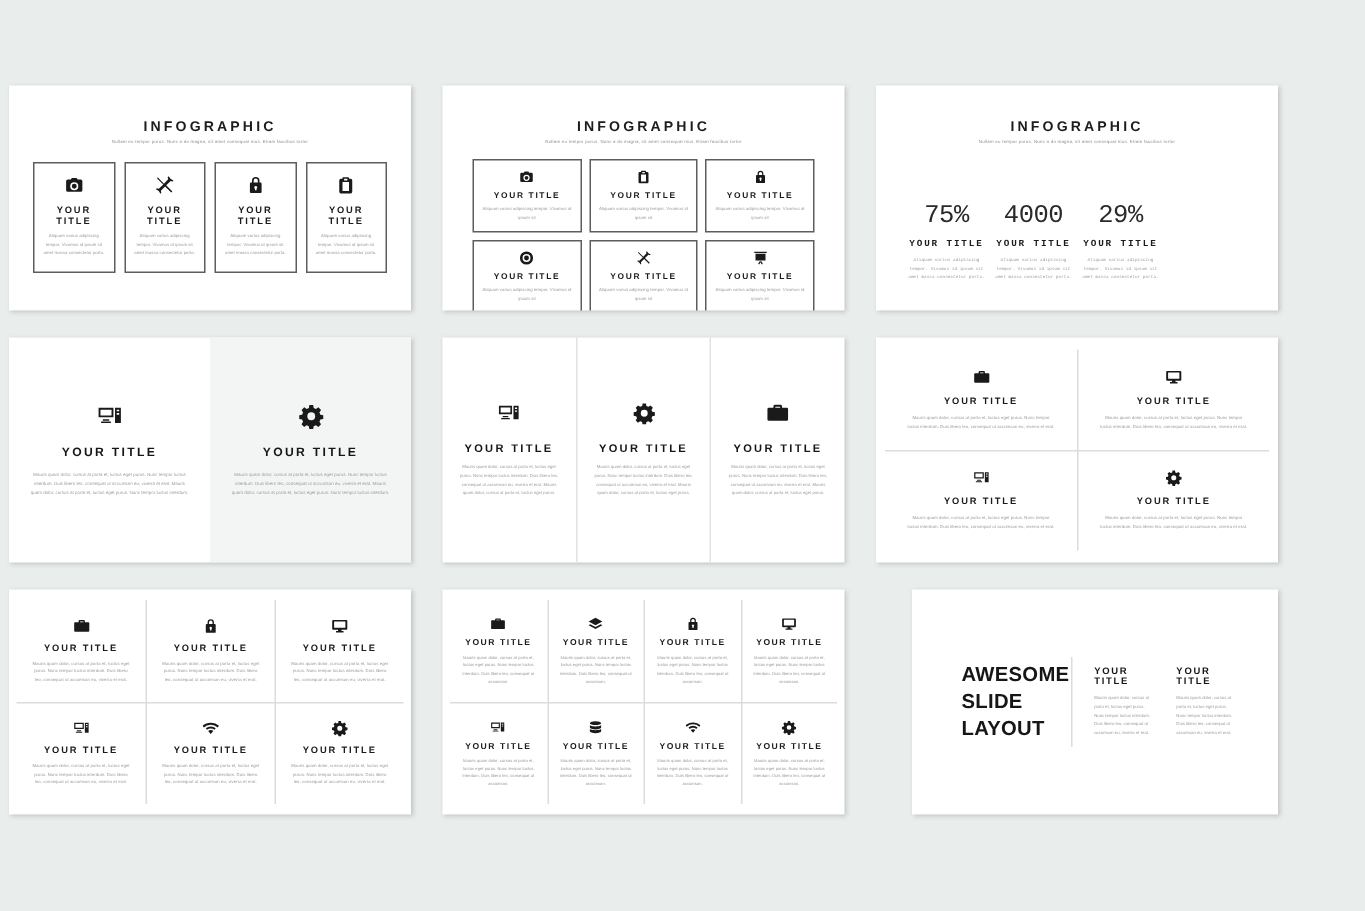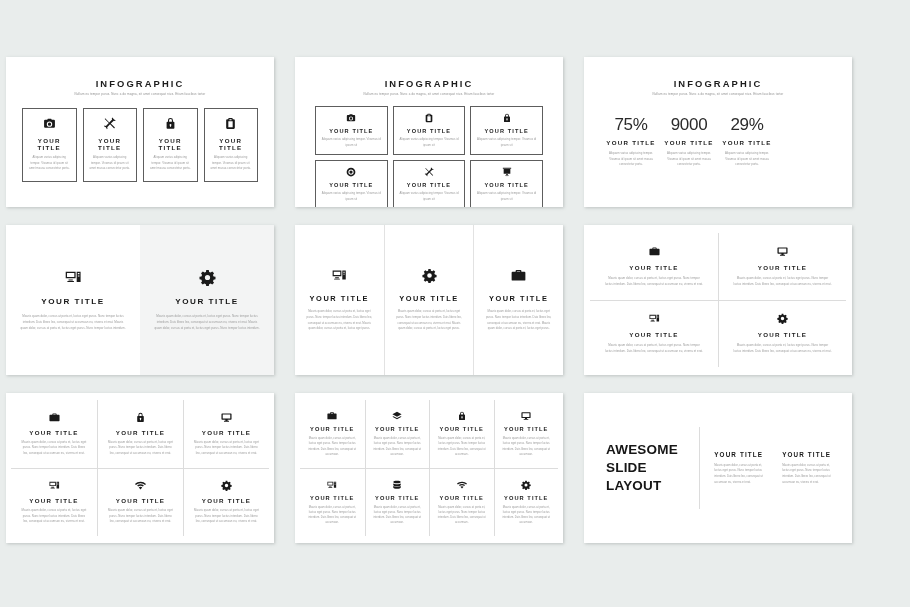--- a/index.html
+++ b/index.html
@@ -109,22 +109,23 @@
     display: flex; flex-direction: column; align-items: center; justify-content: center;
   }
   .s2-box .card-title { margin-top: 5px; font-size: 5.6px; letter-spacing: 1.1px; }
   .s2-box .card-body { margin-top: 3px; }
 
   
   .s3-row {
     display: grid;
     grid-template-columns: repeat(4, 1fr);
     gap: 4px;
-    margin-top: 20px;
+    margin-top: 40px;
     padding: 0 8px;
+    font-family: Liberation Mono, monospace;
   }
   .s3-col { display:flex; flex-direction: column; align-items: center; }
   .s3-num {
     font-size: 17px;
     font-weight: 300;
     color: #2a2a2a;
     letter-spacing: -0.3px;
     line-height: 1;
   }
   .s3-col .card-title { margin-top: 6px; }
@@ -205,21 +206,21 @@
     display: flex; flex-direction: column;
     align-items: center; justify-content: center;
     padding: 3px 6px;
   }
   .g42 > .cell:not(:nth-child(4n+1)) { border-left: 1px solid #dcdcdc; }
   .g42 > .cell:nth-child(n+5) { border-top: 1px solid #dcdcdc; }
   .g42 .card-title { margin-top: 5px; font-size: 5.7px; letter-spacing: 1.05px; }
   .g42 .card-body { margin-top: 4px; font-size: 2.7px; line-height: 1.9; }
 
   
-  .s9 { padding: 0; flex-direction: row; align-items: center; }
+  .s9 { padding: 11px; flex-direction: row; align-items: center; margin-left: 24px; }
   .s9-left {
     width: 43%;
     padding-left: 22px;
     font-size: 13.5px;
     font-weight: 700;
     line-height: 1.33;
     color: #161616;
     letter-spacing: 0.2px;
   }
   .s9-div { width: 1px; align-self: stretch; margin: 34px 0; background: #dcdcdc; }
@@ -356,21 +357,21 @@
   <div class="slide">
     <div class="ig-title">INFOGRAPHIC</div>
     <div class="ig-sub">Nullam eu tempor purus. Nunc a do magna, sit amet consequat nius. Etiam faucibus tortor</div>
     <div class="s3-row">
       <div class="s3-col">
         <div class="s3-num">75%</div>
         <div class="card-title">YOUR TITLE</div>
         <div class="card-body">Aliquam varius adipiscing tempor. Vivamus id ipsum sit amet massa consectetur porta.</div>
       </div>
       <div class="s3-col">
-        <div class="s3-num">9000</div>
+        <div class="s3-num">4000</div>
         <div class="card-title">YOUR TITLE</div>
         <div class="card-body">Aliquam varius adipiscing tempor. Vivamus id ipsum sit amet massa consectetur porta.</div>
       </div>
       <div class="s3-col">
         <div class="s3-num">29%</div>
         <div class="card-title">YOUR TITLE</div>
         <div class="card-body">Aliquam varius adipiscing tempor. Vivamus id ipsum sit amet massa consectetur porta.</div>
       </div>
     </div>
   </div>

